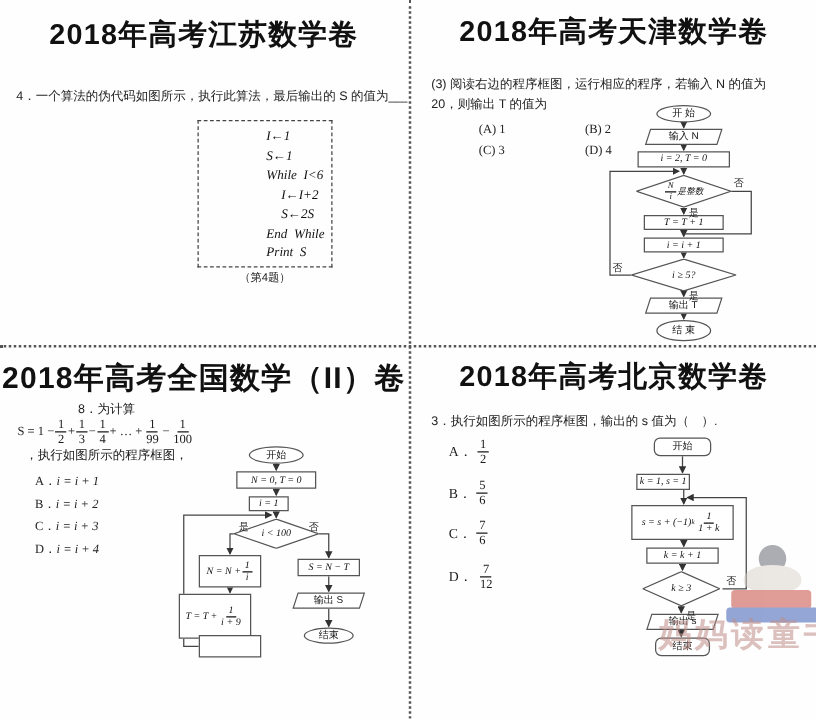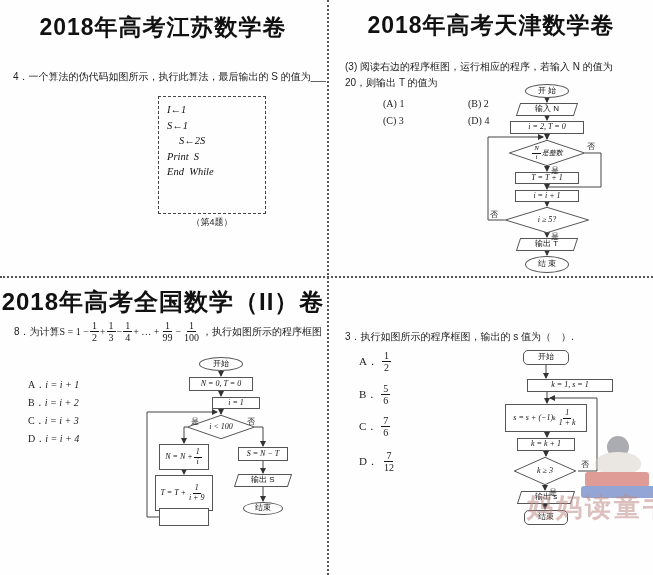--- a/index.html
+++ b/index.html
@@ -13,21 +13,21 @@
   #q-bl{left:0;top:278px;width:326px;height:297px;}
   #q-br{left:329px;top:278px;width:324px;height:297px;}
   .title{position:absolute;left:0;right:0;text-align:center;font-weight:bold;
          font-size:23px;letter-spacing:1px;color:#111;margin:0;}
   #q-bl .title{font-size:24px;}
   .qtext{position:absolute;font-size:10px;color:#222;white-space:nowrap;}
   .opt{position:absolute;font-size:10px;color:#222;font-family:"Liberation Serif",serif;}
   
   .pseudo-box{position:absolute;left:158px;top:96px;width:108px;height:118px;
               border:1.5px dashed #444;box-sizing:border-box;padding:5px 0 0 8px;}
-  .pline{font:italic 10.5px "Liberation Serif",serif;line-height:15.5px;white-space:pre;color:#111;}
+  .pline{font:italic 10.5px "Liberation Serif",serif;line-height:15.5px;white-space:pre;color:#111;margin-left:46px;}
   .pline.ind{padding-left:12px;}
   .caption{position:absolute;left:148px;top:216px;width:128px;text-align:center;font-size:9px;color:#222;}
   
   .flow-svg{position:absolute;inset:0;pointer-events:none;}
   .flow-svg line,.flow-svg polyline{stroke:#444;stroke-width:1;fill:none;}
   .node{position:absolute;display:flex;align-items:center;justify-content:center;
         background:#fff;border:1px solid #555;box-sizing:border-box;
         font:italic 8px "Liberation Serif",serif;color:#111;text-align:center;line-height:1.1;}
   .node.cn{font-style:normal;font-family:"Liberation Sans",sans-serif;font-size:8px;}
   .oval{border-radius:50%;}
@@ -38,21 +38,21 @@
   .diamond>svg{position:absolute;inset:0;width:100%;height:100%;}
   .diamond polygon{fill:#fff;stroke:#555;stroke-width:1;vector-effect:non-scaling-stroke;}
   .diamond>.lbl{position:relative;z-index:1;}
   .branch{position:absolute;font-size:8px;color:#222;z-index:2;}
   .frac{display:inline-flex;flex-direction:column;align-items:center;vertical-align:middle;
         margin:0 1px;line-height:1.12;}
   .frac .num{border-bottom:1px solid currentColor;padding:0 2px;}
   .frac .den{padding:0 2px;}
   sup{font-size:0.72em;}
   
-  .formula-row{position:absolute;display:flex;align-items:center;font-size:10px;white-space:nowrap;}
+  .formula-row{position:absolute;display:flex;align-items:center;font-size:10px;white-space:nowrap;flex-direction:column;}
   .formula-row .math{font-family:"Liberation Serif",serif;display:inline-flex;align-items:center;}
   
   .fopt{position:absolute;display:flex;align-items:center;font-size:11px;
         font-family:"Liberation Serif",serif;}
   .fopt .frac{font-size:10px;margin-left:4px;}
   
   .wm{position:absolute;pointer-events:none;}
   .wm-logo{left:252px;top:158px;width:74px;height:100px;opacity:.5;filter:blur(.3px);}
   .wm-head{position:absolute;left:26px;top:0;width:22px;height:22px;border-radius:50%;background:#5a5a68;}
   .wm-body{position:absolute;left:14px;top:16px;width:46px;height:22px;border-radius:50% 50% 40% 40%;background:#d8cfc8;}
@@ -67,23 +67,25 @@
 <div class="page">
   <div class="divider-v"></div>
   <div class="divider-h"></div>
 
   <section class="quad" id="q-tl">
     <h1 class="title" style="top:12px">2018年高考江苏数学卷</h1>
     <div class="qtext" style="left:13px;top:70px">4．一个算法的伪代码如图所示，执行此算法，最后输出的 S 的值为________．</div>
     <div class="pseudo-box">
       <div class="pline">I←1</div>
       <div class="pline">S←1</div>
+      <div class="pline">While  I&lt;6</div>
+      <div class="pline ind">I←I+2</div>
       <div class="pline ind">S←2S</div>
+      <div class="pline">End  While</div>
       <div class="pline">Print  S</div>
-      <div class="pline">End  While</div>
     </div>
     <div class="caption">（第4题）</div>
   </section>
 
   <section class="quad" id="q-tr">
     <h1 class="title" style="top:10px">2018年高考天津数学卷</h1>
     <div class="qtext" style="left:16px;top:60px">(3) 阅读右边的程序框图，运行相应的程序，若输入 N 的值为</div>
     <div class="qtext" style="left:16px;top:76px">20，则输出 T 的值为</div>
     <div class="opt" style="left:54px;top:98px">(A) 1</div>
     <div class="opt" style="left:139px;top:98px">(B) 2</div>
@@ -180,46 +182,47 @@
       <line x1="184" y1="192" x2="184" y2="196" marker-end="url(#arrBL)"></line>
       <line x1="184" y1="225" x2="184" y2="229" marker-end="url(#arrBL)"></line>
       <polyline points="159,239 147,239 147,134 217,134" marker-end="url(#arrBL)"></polyline>
       <polyline points="255,149 263,149 263,168" marker-end="url(#arrBL)"></polyline>
       <line x1="263" y1="183" x2="263" y2="195" marker-end="url(#arrBL)"></line>
       <line x1="263" y1="209" x2="263" y2="223" marker-end="url(#arrBL)"></line>
     </svg>
 
     <div class="node oval cn" style="left:199px;top:79px;width:44px;height:14px">开始</div>
     <div class="node" style="left:189px;top:99px;width:64px;height:14px">N = 0, T = 0</div>
-    <div class="node" style="left:212px;top:119px;width:48px;height:12px">i = 1</div>
+    <div class="node" style="left:199px;top:119px;width:32px;height:12px">i = 1</div>
     <div class="node diamond" style="left:187px;top:137px;width:68px;height:24px">
       <svg viewBox="0 0 100 40" preserveAspectRatio="none">
           <polygon points="50,0.5 99.5,20 50,39.5 0.5,20"></polygon>
         </svg>
       <span class="lbl">i &lt; 100</span>
     </div>
     <div class="node" style="left:159px;top:166px;width:50px;height:26px">N = N + <span class="frac">
           <span class="num">1</span>
           <span class="den">i</span>
         </span></div>
-    <div class="node" style="left:155px;top:197px;width:58px;height:36px">T = T + <span class="frac">
+    <div class="node" style="left:143px;top:197px;width:58px;height:36px">T = T + <span class="frac">
           <span class="num">1</span>
           <span class="den">i + 9</span>
         </span></div>
     <div class="node" style="left:159px;top:230px;width:50px;height:18px"></div>
     <div class="node" style="left:238px;top:169px;width:50px;height:14px">S = N − T</div>
     <div class="node para cn" style="left:236px;top:196px;width:54px;height:13px">
         <span class="lbl">输出 S</span>
       </div>
     <div class="node oval cn" style="left:243px;top:224px;width:40px;height:13px">结束</div>
     <span class="branch" style="left:191px;top:138px">是</span>
     <span class="branch" style="left:247px;top:138px">否</span>
   </section>
 
   <section class="quad" id="q-br">
+    <h1 class="title" style="top:8px">2018年高考北京数学卷</h1>
     <div class="qtext" style="left:16px;top:52px">3．执行如图所示的程序框图，输出的 s 值为（　）.</div>
     <div class="fopt" style="left:30px;top:72px">
         <span>A．</span>
         <span class="frac">
           <span class="num">1</span>
           <span class="den">2</span>
         </span>
       </div>
     <div class="fopt" style="left:30px;top:105px">
         <span>B．</span>
@@ -252,21 +255,21 @@
       <line x1="217" y1="87" x2="217" y2="100" marker-end="url(#arrBR)"></line>
       <line x1="218" y1="114" x2="218" y2="125" marker-end="url(#arrBR)"></line>
       <line x1="218" y1="154" x2="218" y2="159" marker-end="url(#arrBR)"></line>
       <line x1="217" y1="173" x2="217" y2="178" marker-end="url(#arrBR)"></line>
       <line x1="216" y1="207" x2="216" y2="212" marker-end="url(#arrBR)"></line>
       <line x1="216" y1="226" x2="216" y2="231" marker-end="url(#arrBR)"></line>
       <polyline points="249,193 268,193 268,120 221,120" marker-end="url(#arrBR)"></polyline>
     </svg>
 
     <div class="node rrect cn" style="left:194px;top:72px;width:46px;height:15px">开始</div>
-    <div class="node" style="left:198px;top:101px;width:86px;height:13px">k = 1, s = 1</div>
+    <div class="node" style="left:180px;top:101px;width:43px;height:13px">k = 1, s = 1</div>
     <div class="node" style="left:176px;top:126px;width:82px;height:28px">s = s + (−1)<sup>k</sup> <span class="frac">
           <span class="num">1</span>
           <span class="den">1 + k</span>
         </span></div>
     <div class="node" style="left:188px;top:160px;width:58px;height:13px">k = k + 1</div>
     <div class="node diamond" style="left:185px;top:179px;width:62px;height:28px">
       <svg viewBox="0 0 100 40" preserveAspectRatio="none">
           <polygon points="50,0.5 99.5,20 50,39.5 0.5,20"></polygon>
         </svg>
       <span class="lbl">k ≥ 3</span>

